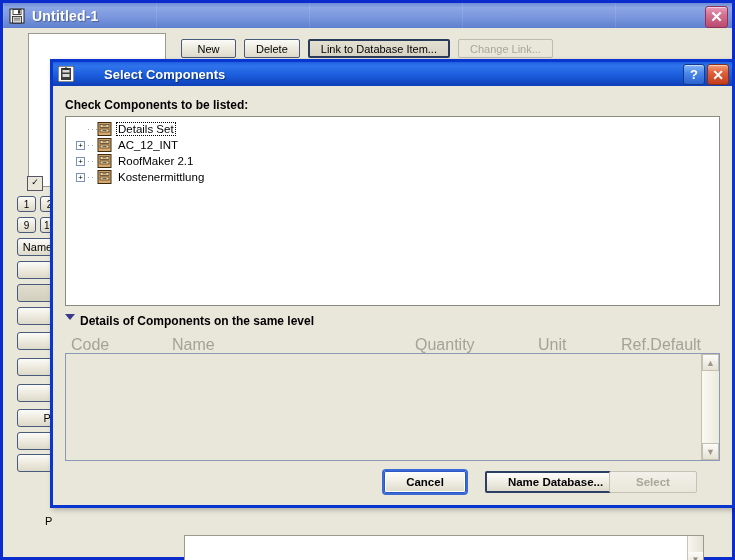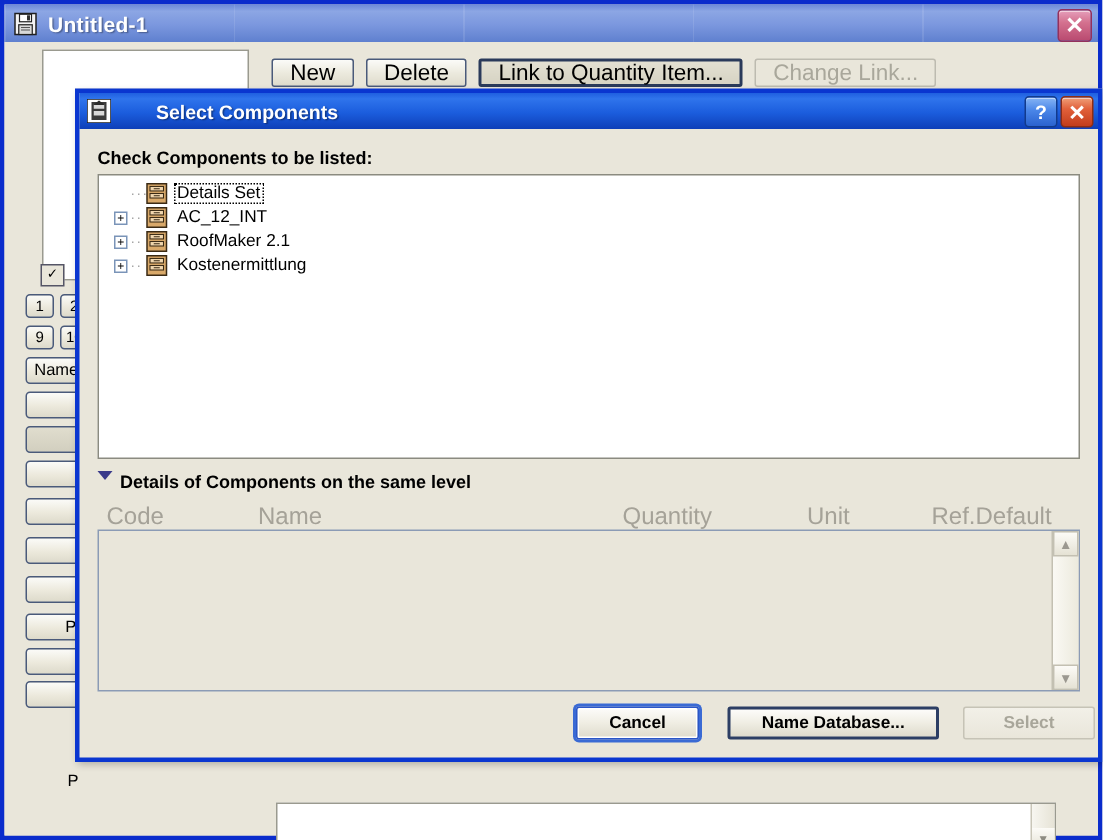--- a/index.html
+++ b/index.html
@@ -65,21 +65,21 @@
   
   .toolbar {
     position: absolute; left: 178px; top: 11px;
     display: flex; align-items: center; gap: 8px;
   }
   .tb-btn {
     height: 19px; min-width: 55px;
     background: linear-gradient(to bottom, #fbfbf8 0%, #eceade 50%, #dedbcc 100%);
     border: 1px solid #4a5a7a;
     border-radius: 2px;
-    font-size: 15px; color: #000;
+    font-size: 11px; color: #000;
     display: flex; align-items: center; justify-content: center;
     padding: 0 11px; cursor: pointer;
     box-sizing: border-box;
   }
   .tb-btn.active {
     background: linear-gradient(to bottom, #e3e0d2 0%, #d6d3c3 100%);
     border: 2px solid #2a3a5a;
   }
   .tb-btn.disabled {
     color: #a9a79b; border: 1px solid #bdbbb0;
@@ -282,21 +282,21 @@
       <div class="main-close-btn">✕</div>
     </div>
 
     <div class="main-client">
 
       <div class="left-white-panel"></div>
 
       <div class="toolbar">
         <div class="tb-btn">New</div>
         <div class="tb-btn">Delete</div>
-        <div class="tb-btn active">Link to Quantity Item...</div>
+        <div class="tb-btn active">Link to Database Item...</div>
         <div class="tb-btn disabled">Change Link...</div>
       </div>
 
       <div class="side-chk">✓</div>
 
       <div class="numrow" style="left:14px; top:168px;">
         <div class="numbtn">1</div>
         <div class="numbtn">2</div>
       </div>
       <div class="numrow" style="left:14px; top:189px;">
@@ -433,19 +433,19 @@
       <div class="detail-box">
         <div class="detail-vscroll">
           <div class="dv-arrow">▲</div>
           <div class="dv-arrow">▼</div>
         </div>
       </div>
 
       <div class="dlg-footer">
         <div class="ft-btn focus" style="left:331px; width:82px;">Cancel</div>
         <div class="ft-btn default" style="left:432px; width:141px;">Name Database...</div>
-        <div class="ft-btn disabled" style="left:589px; width:88px;">Select</div>
+        <div class="ft-btn disabled" style="left:556px; width:88px;">Select</div>
       </div>
 
     </div>
   </div>
 
 </div>
 
 </body></html>

